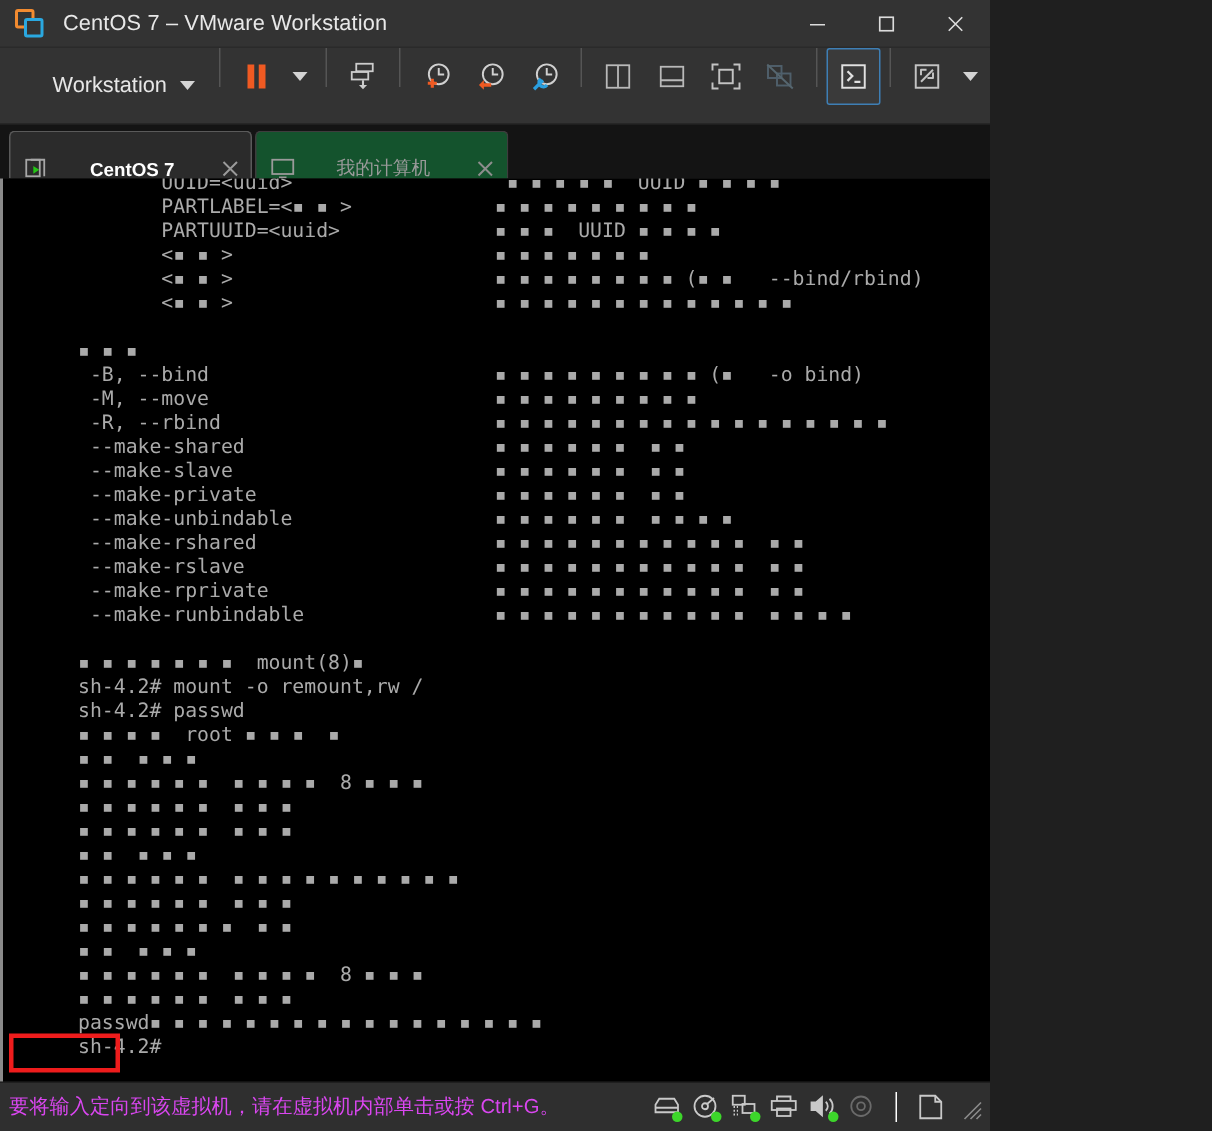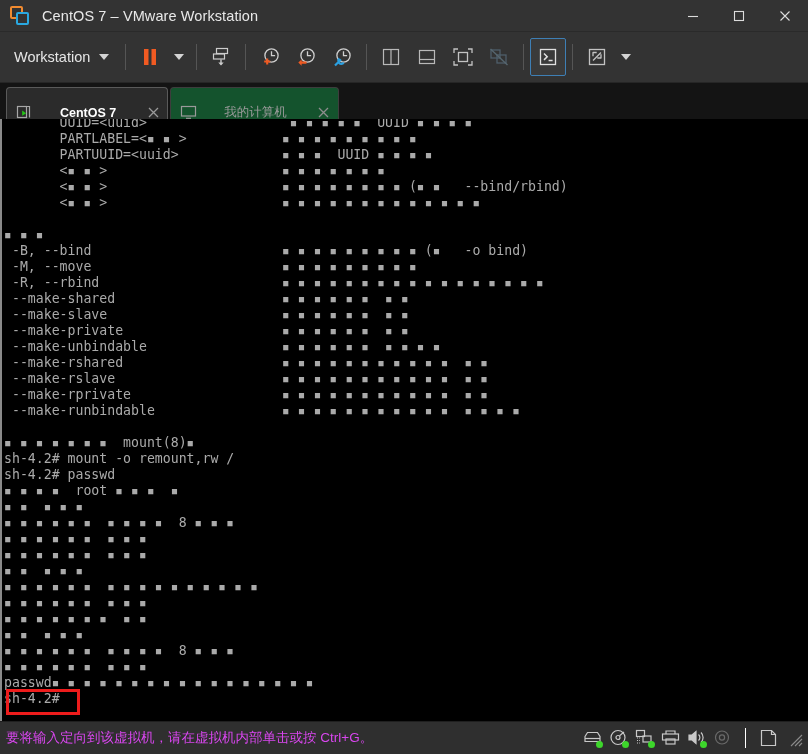--- a/index.html
+++ b/index.html
@@ -7,21 +7,21 @@
     background: #1f1f1f;
   }
   body {
     width: 808px; height: 754px;
     overflow: hidden;
     font-family: "Liberation Sans", sans-serif;
     -webkit-font-smoothing: antialiased;
   }
   #app {
     position: relative;
-    width: 808px; height: 754px;
+    width: 660px; height: 754px;
     background: #2b2b2b;
     display: flex;
     flex-direction: column;
   }
 
   
   .titlebar {
     height: 31px;
     background: #333333;
     display: flex;
@@ -62,23 +62,24 @@
     display: flex; align-items: center; justify-content: center;
     color: #d8d8d8;
   }
   .win-btn svg { display:block; }
 
   
   .toolbar {
     height: 50px;
     background: #333333;
     display: flex;
-    align-items: center;
+    align-items: flex-start;
     flex: 0 0 auto;
     border-bottom: 1px solid #262626;
+    padding-left: 21px;
   }
   .tb-menu {
     display: flex; align-items: center;
     padding: 0 10px 0 14px;
     height: 100%;
     color: #e6e6e6;
     font-size: 14.5px;
     white-space: nowrap;
   }
   .tb-menu .caret { margin-left: 9px; }
@@ -167,21 +168,21 @@
     position: absolute;
     left: 2px; top: -4px;
     width: 800px;
     color: #aaaaaa;
     font-family: "DejaVu Sans Mono", "Liberation Mono", monospace;
     font-size: 13.2px;
     line-height: 16px;
     white-space: pre;
     letter-spacing: 0px;
   }
-  .term .row { height: 16px; }
+  .term .row { height: 16px; margin-left: 48px; }
 
   
   .annot {
     position: absolute;
     left: 4px;
     top: 580px;
     width: 74px;
     height: 26px;
     border: 3px solid #ee1c1c;
     box-sizing: border-box;

